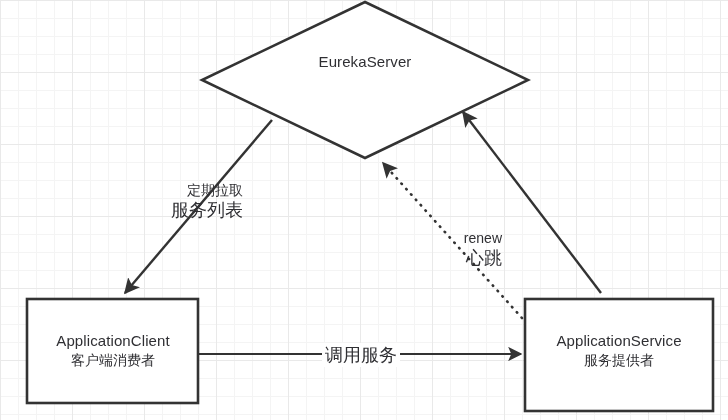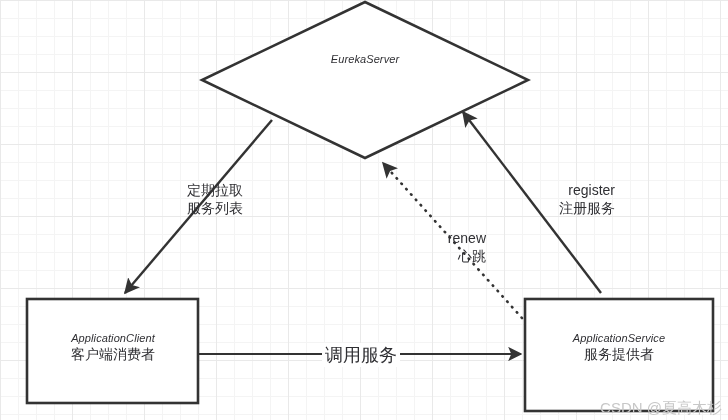--- a/index.html
+++ b/index.html
@@ -31,37 +31,36 @@
   }
   .node-label {
     position: absolute;
     text-align: center;
     color: #2f2f33;
     line-height: 1.30;
     white-space: nowrap;
     pointer-events: none;
   }
   .lbl-en {
-    font-size: 11px;
+    font-size: 15px;
     letter-spacing: 0.1px;
-    font-style: italic;
   }
   .lbl-cn {
     font-size: 14px;
   }
   .edge-label {
     position: absolute;
     text-align: right;
     color: #2f2f33;
     line-height: 1.32;
     white-space: nowrap;
     pointer-events: none;
   }
   .edge-label .e-en { font-size: 14px; display: block; }
-  .edge-label .e-cn { font-size: 14px; display: block; }
+  .edge-label .e-cn { font-size: 18px; display: block; }
   .inline-label {
     position: absolute;
     font-size: 18px;
     color: #2f2f33;
     background: #ffffff;
     padding: 0 3px;
     white-space: nowrap;
     pointer-events: none;
   }
   .watermark {
@@ -72,21 +71,21 @@
     color: #c8c8c8;
     white-space: nowrap;
     pointer-events: none;
   }
   
   #eureka-label   { left: 265px; top: 52px;  width: 200px; }
   #client-label   { left: 27px;  top: 331px; width: 172px; }
   #service-label  { left: 525px; top: 331px; width: 188px; }
   #pull-label     { left: 133px; top: 181px; width: 110px; }
   #register-label { left: 505px; top: 181px; width: 110px; }
-  #renew-label    { left: 396px; top: 229px; width: 90px;  }
+  #renew-label    { left: 412px; top: 229px; width: 90px;  }
   #invoke-label   { left: 322px; top: 343px; }
 </style>
 </head>
 <body>
 
 <div id="canvas">
 
   <svg id="diagram-svg" viewBox="0 0 728 420" xmlns="http://www.w3.org/2000/svg">
     <defs>
       <marker id="arrowSolid" viewBox="0 0 10 10" refX="9" refY="5" markerWidth="6.5" markerHeight="6.5" orient="auto-start-reverse">
@@ -124,27 +123,22 @@
   <div class="node-label" id="client-label">
     <div class="lbl-en">ApplicationClient</div>
     <div class="lbl-cn">客户端消费者</div>
   </div>
 
   <div class="edge-label" id="pull-label">
     <span class="e-en">定期拉取</span>
     <span class="e-cn">服务列表</span>
   </div>
 
-  <div class="edge-label" id="register-label">
-    <span class="e-en">register</span>
-    <span class="e-cn">注册服务</span>
-  </div>
 
   <div class="edge-label" id="renew-label">
     <span class="e-en">renew</span>
     <span class="e-cn">心跳</span>
   </div>
 
   <div class="inline-label" id="invoke-label">调用服务</div>
 
-  <div class="watermark">CSDN @夏高木杉</div>
 
 </div>
 
 </body></html>

